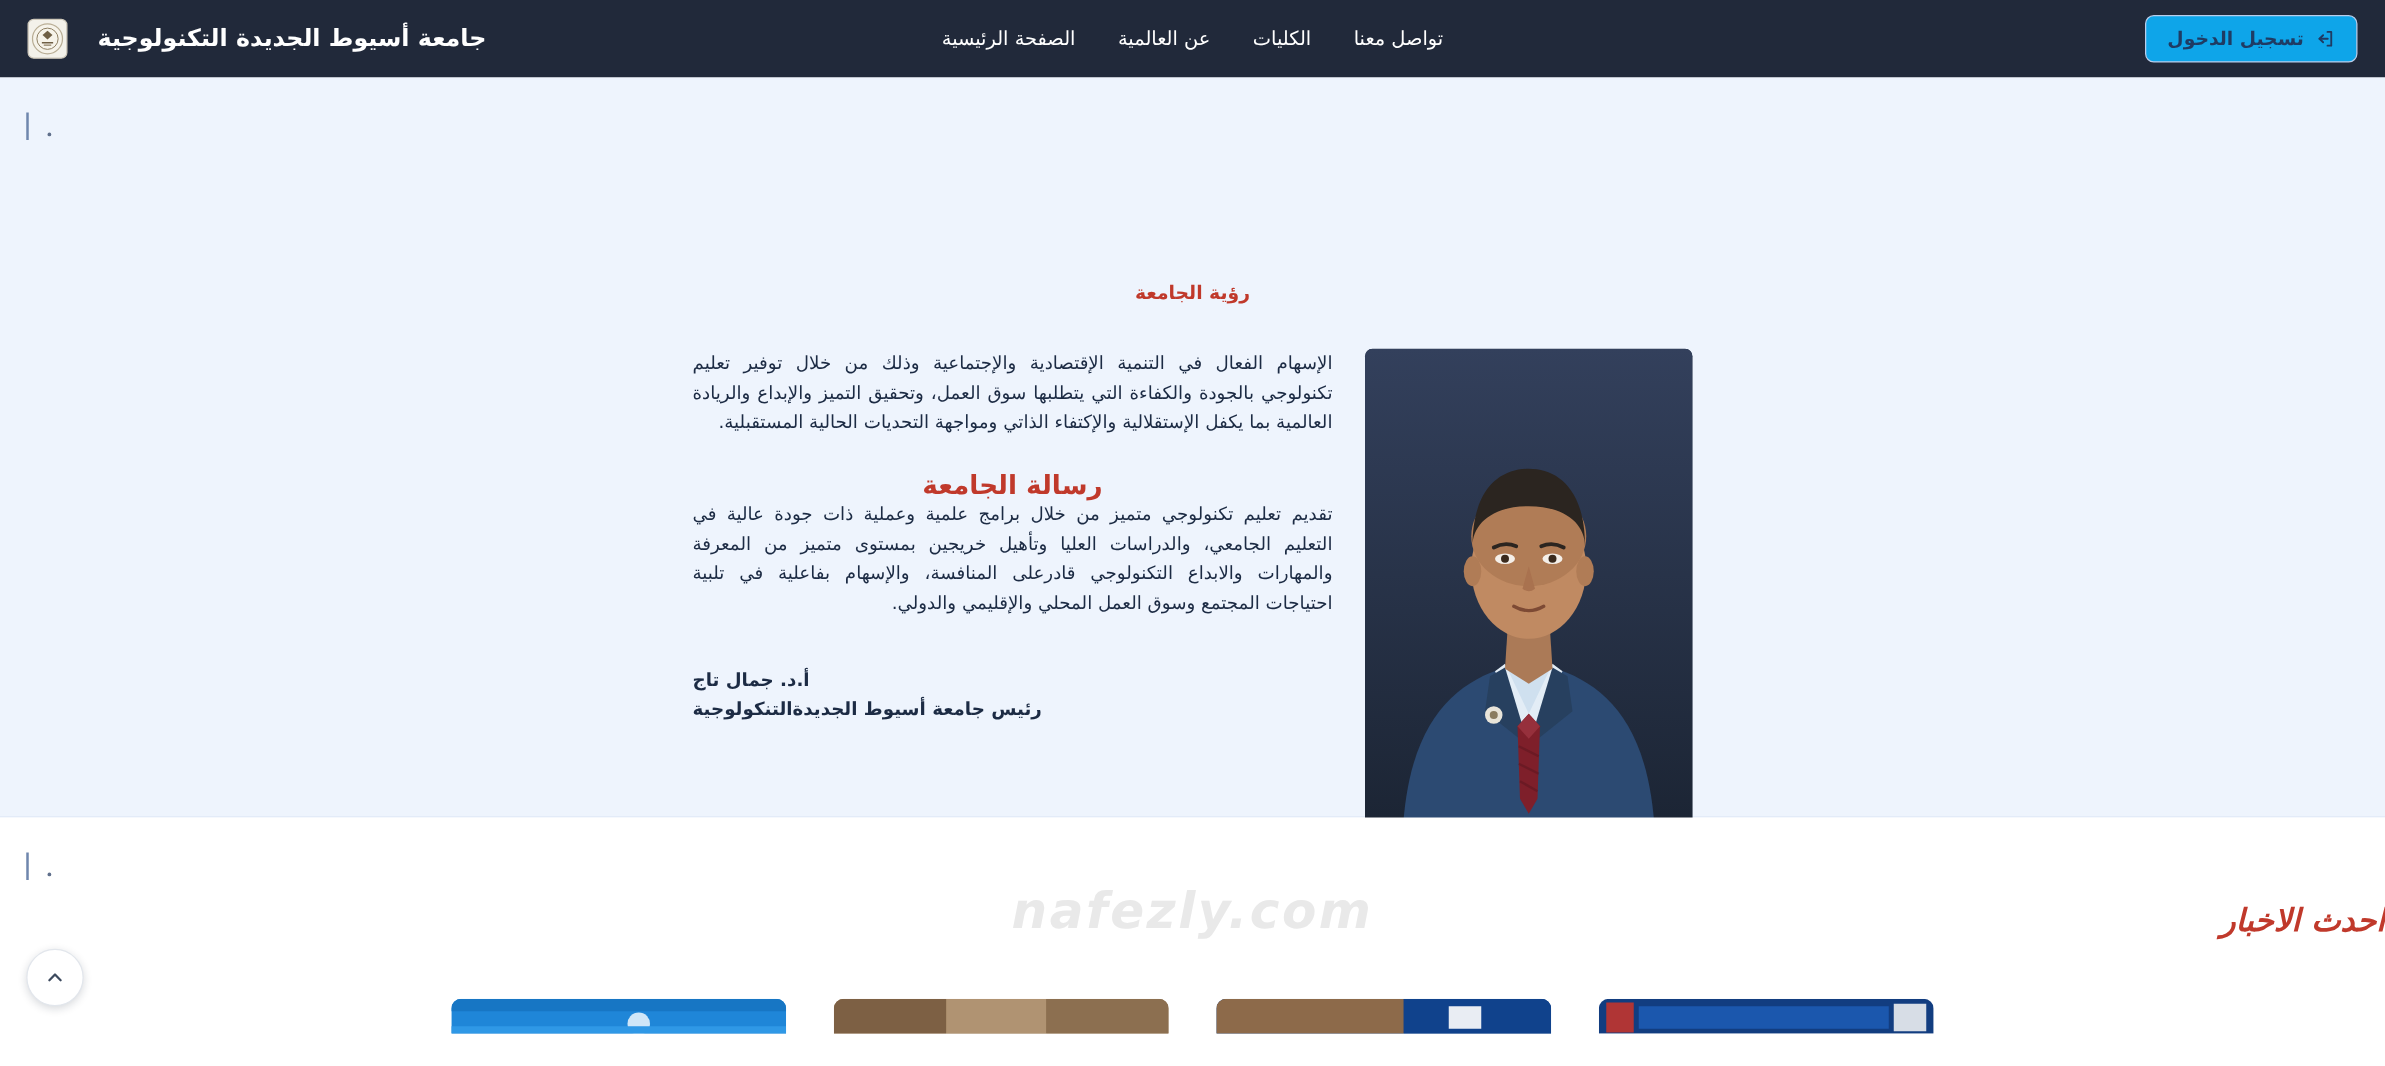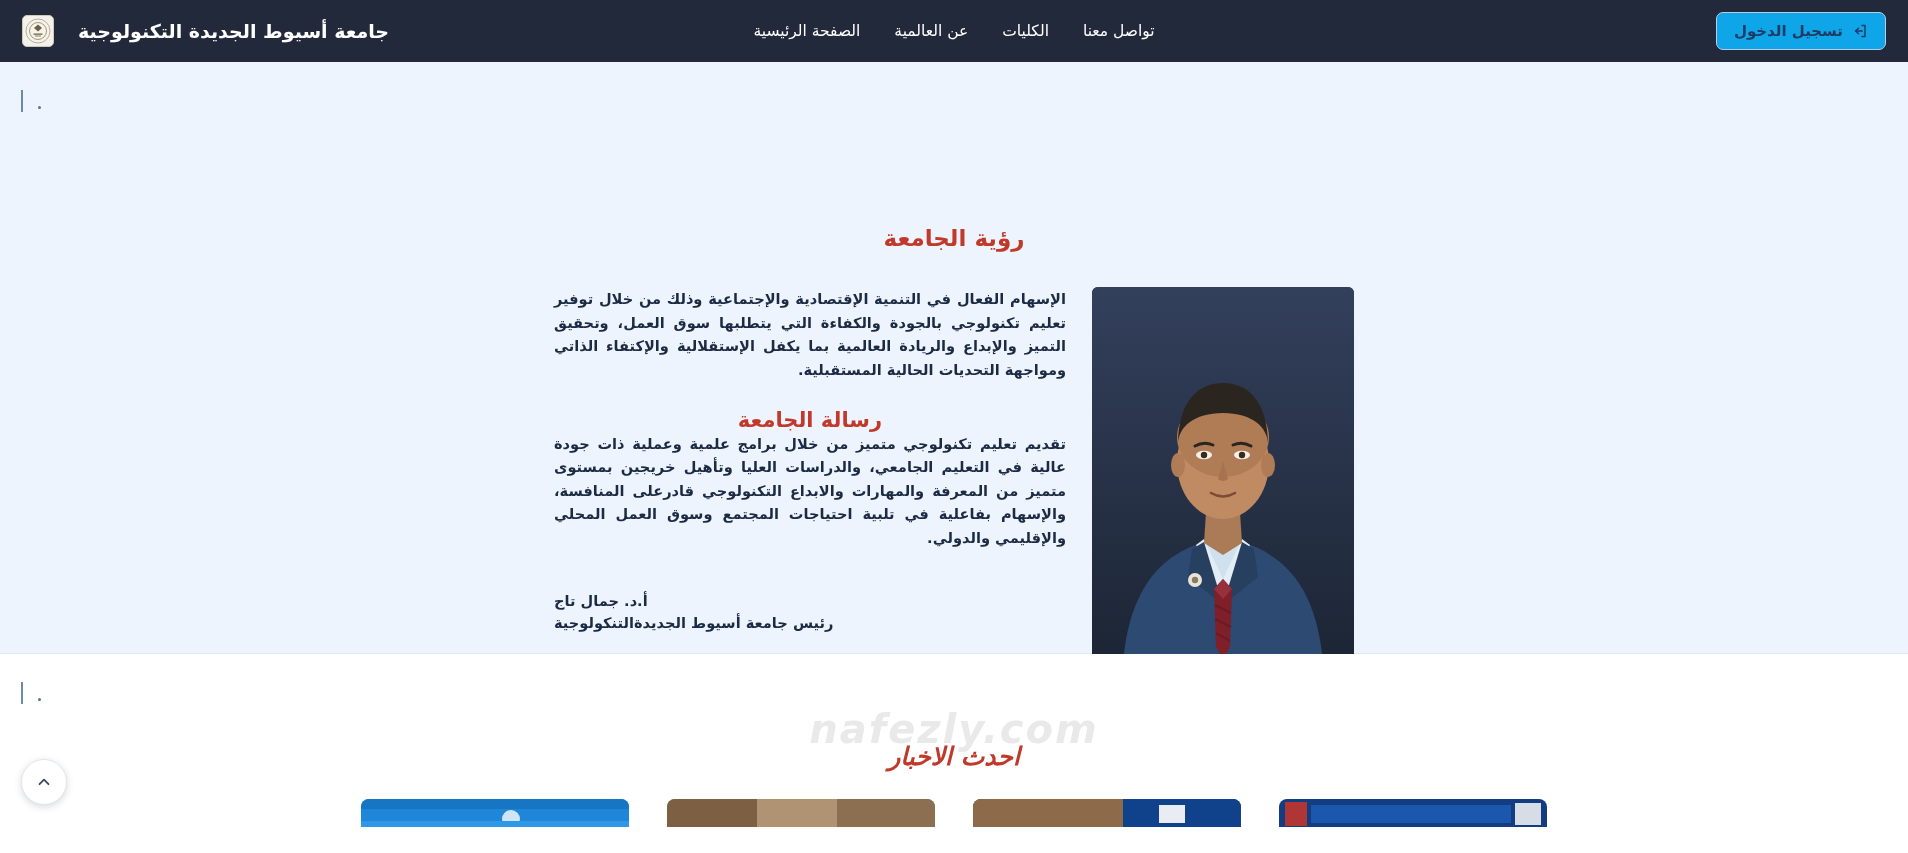--- a/index.html
+++ b/index.html
@@ -118,41 +118,41 @@
     top: 22px;
     width: 3px;
     height: 3px;
     border-radius: 50%;
     background: #60708c;
   }
 
   .vision-title {
     text-align: center;
     color: #c0392b;
-    font-size: 23px;
+    font-size: 15px;
     font-weight: bold;
     padding-top: 163px;
   }
 
   .vision-body {
     display: flex;
     justify-content: center;
     align-items: flex-start;
     gap: 26px;
     margin-top: 36px;
   }
   .vision-text {
     width: 512px;
     text-align: justify;
     direction: rtl;
   }
   .vision-paragraph {
     color: #1c2b44;
     font-size: 14.6px;
-    font-weight: bold;
+    font-weight: normal;
     line-height: 1.62;
     text-align: justify;
   }
   .mission-title {
     color: #c0392b;
     font-size: 21px;
     font-weight: bold;
     text-align: center;
     margin-top: 26px;
   }
@@ -178,26 +178,25 @@
 
   
   .news-section {
     position: relative;
     width: 100%;
     height: 173px;
     background: #ffffff;
     font-style: italic;
   }
   .news-title {
-    text-align: center;
     color: #c0392b;
     font-size: 25px;
     font-weight: bold;
     letter-spacing: 6px;
-    padding-top: 88px;
+    padding-top: 68px;
     position: relative;
     z-index: 2;
   }
   .watermark {
     position: absolute;
     top: 52px;
     left: 0;
     width: 100%;
     text-align: center;
     color: #e9e9e9;

